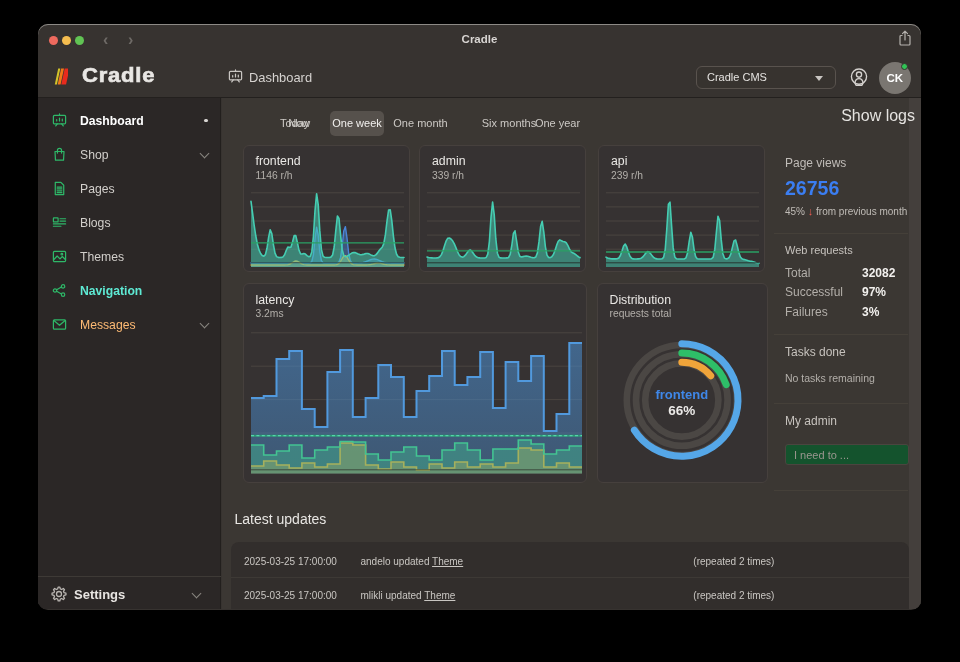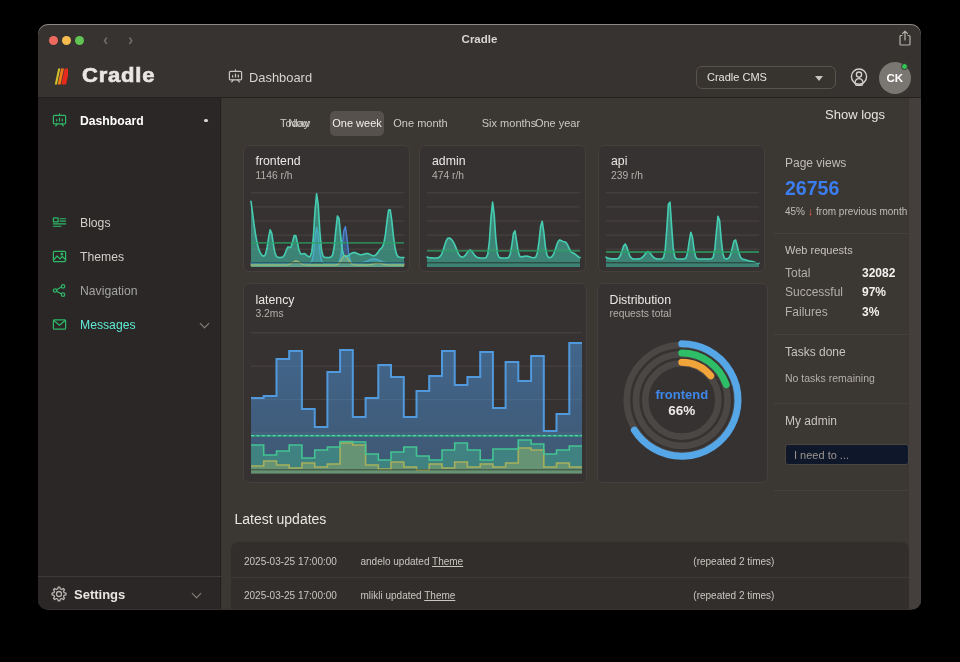--- a/index.html
+++ b/index.html
@@ -52,20 +52,35 @@
 <div class="div" style="left:0;top:73px;width:883px;background:#23201e"></div>
 <div class="abs" style="left:0;top:74px;width:183px;height:511px;background:#2b2726;border-right:1px solid #221f1d"></div>
 <div class="nav-it" style="top:80.3px">
 <div class="nav-ic"><svg width="15" height="15" viewBox="0 0 16 16" fill="none" stroke="#2eb868" stroke-width="1.3" stroke-linecap="round" stroke-linejoin="round">
           <rect x="1.5" y="2.5" width="13" height="9" rx="1.2"></rect>
           <path d="M4 13.8 5.6 11.5M12 13.8 10.4 11.5M8 1v1.5M5 8.5V7M8 8.5V5.5M11 8.5V6.5"></path>
         </svg></div>
 <div class="nav-tx" style="font-weight:bold;color:#ffffff">Dashboard</div>
 <div class="abs" style="left:166px;top:14.5px;width:3.5px;height:3.5px;border-radius:50%;background:#d8d5d2"></div>
 </div>
+<div class="nav-it" style="top:114.3px">
+<div class="nav-ic"><svg width="15" height="15" viewBox="0 0 16 16" fill="none" stroke="#2eb868" stroke-width="1.3" stroke-linecap="round" stroke-linejoin="round">
+          <path d="M3.2 4.8h9.6l-.5 9.2H3.7Z"></path>
+          <path d="M5.8 6.5V3.6a2.2 2.2 0 0 1 4.4 0v2.9"></path>
+        </svg></div>
+<div class="nav-tx" style="font-weight:normal;color:#d2cfcb">Shop</div>
+<div class="chev" style="left:163px;top:12px"></div>
+</div>
+<div class="nav-it" style="top:148.3px">
+<div class="nav-ic"><svg width="15" height="15" viewBox="0 0 16 16" fill="none" stroke="#2eb868" stroke-width="1.3" stroke-linecap="round" stroke-linejoin="round">
+          <path d="M3.5 1.5h6L12.5 4.5v10h-9Z"></path>
+          <path d="M5.5 6.5h5M5.5 8.5h5M5.5 10.5h5M5.5 12.5h5"></path>
+        </svg></div>
+<div class="nav-tx" style="font-weight:normal;color:#d2cfcb">Pages</div>
+</div>
 <div class="nav-it" style="top:216.3px">
 <div class="nav-ic"><svg width="15" height="15" viewBox="0 0 16 16" fill="none" stroke="#2eb868" stroke-width="1.3" stroke-linecap="round" stroke-linejoin="round">
           <rect x="1.5" y="2.5" width="13" height="11" rx="1.2"></rect>
           <path d="M1.8 11.5 5.5 7.5l3 3 2.5-2.5 3.2 3.2"></path>
           <circle cx="10.5" cy="5.5" r="0.9"></circle>
         </svg></div>
 <div class="nav-tx" style="font-weight:normal;color:#d2cfcb">Themes</div>
 </div>
 <div class="nav-it" style="top:182.3px">
 <div class="nav-ic"><svg width="15" height="15" viewBox="0 0 16 16" fill="none" stroke="#2eb868" stroke-width="1.3" stroke-linecap="round" stroke-linejoin="round">
@@ -74,46 +89,46 @@
         </svg></div>
 <div class="nav-tx" style="font-weight:normal;color:#d2cfcb">Blogs</div>
 </div>
 <div class="nav-it" style="top:250.3px">
 <div class="nav-ic"><svg width="15" height="15" viewBox="0 0 16 16" fill="none" stroke="#2eb868" stroke-width="1.3" stroke-linecap="round" stroke-linejoin="round">
           <circle cx="3.2" cy="8" r="1.8"></circle>
           <circle cx="11.8" cy="3.6" r="1.8"></circle>
           <circle cx="11.8" cy="12.4" r="1.8"></circle>
           <path d="M5 7.2 10 4.3M5 8.8l5 2.9"></path>
         </svg></div>
-<div class="nav-tx" style="font-weight:normal;color:#a3a3a3">Navigation</div>
+<div class="nav-tx" style="font-weight:bold;color:#5eead4">Navigation</div>
 </div>
 <div class="nav-it" style="top:284.3px">
 <div class="nav-ic"><svg width="15" height="15" viewBox="0 0 16 16" fill="none" stroke="#2eb868" stroke-width="1.3" stroke-linecap="round" stroke-linejoin="round">
           <rect x="1.5" y="3" width="13" height="10" rx="1"></rect>
           <path d="M2 3.8 8 8.8l6-5"></path>
         </svg></div>
-<div class="nav-tx" style="font-weight:normal;color:#5eead4">Messages</div>
+<div class="nav-tx" style="font-weight:normal;color:#fdba74">Messages</div>
 <div class="chev" style="left:163px;top:12px"></div>
 </div>
 <div class="div" style="left:0;top:552px;width:183px;background:#3e3a36"></div>
 <div class="abs" style="left:13px;top:562px"><svg width="16" height="16" viewBox="0 0 16 16" fill="none" stroke="#b9b5b1" stroke-width="1.3" stroke-linecap="round" stroke-linejoin="round">
         <path d="M14.95,7.15L14.95,8.85L13.04,9.29L12.48,10.65L13.51,12.31L12.31,13.51L10.65,12.48L9.29,13.04L8.85,14.95L7.15,14.95L6.71,13.04L5.35,12.48L3.69,13.51L2.49,12.31L3.52,10.65L2.96,9.29L1.05,8.85L1.05,7.15L2.96,6.71L3.52,5.35L2.49,3.69L3.69,2.49L5.35,3.52L6.71,2.96L7.15,1.05L8.85,1.05L9.29,2.96L10.65,3.52L12.31,2.49L13.51,3.69L12.48,5.35L13.04,6.71Z"></path>
         <circle cx="8" cy="8" r="2.5"></circle>
       </svg></div>
 <div class="abs" style="left:36px;top:563px;font-size:13px;font-weight:bold;color:#e8e5e2">Settings</div>
 <div class="chev" style="left:155px;top:566px"></div>
 <div class="abs" style="left:184px;top:74px;width:699px;height:511px;background:#3b3733"></div>
 <div class="abs" style="left:870.5px;top:74px;width:12.5px;height:511px;background:#443f3c"></div>
 <div class="abs" style="left:152.3px;top:92.5px;width:120px;text-align:right;font-size:11px;color:#ccc9c5">Now</div>
 <div class="abs" style="left:196.7px;top:92.5px;width:120px;text-align:center;font-size:11px;color:#ccc9c5">Today</div>
 <div class="abs" style="left:292px;top:87px;width:54px;height:25px;background:#56514c;border-radius:5px;text-align:center;line-height:25px;font-size:11px;color:#f2f0ee">One week</div>
 <div class="abs" style="left:322.5px;top:92.5px;width:120px;text-align:center;font-size:11px;color:#ccc9c5">One month</div>
 <div class="abs" style="left:411px;top:92.5px;width:120px;text-align:center;font-size:11px;color:#ccc9c5">Six months</div>
 <div class="abs" style="left:459.5px;top:92.5px;width:120px;text-align:center;font-size:11px;color:#ccc9c5">One year</div>
-<div class="abs" style="left:757px;top:83px;width:120px;text-align:center;font-size:13px;color:#e5e3e0">Show logs</div>
+<div class="abs" style="left:757px;top:83px;width:120px;text-align:right;font-size:16px;color:#e5e3e0">Show logs</div>
 <div class="card" style="left:204.5px;top:120.5px;width:167px;height:127px">
 <div class="ct">frontend</div>
       <div class="cs">1146 r/h</div>
 <svg class="abs" style="left:0;top:0" width="167" height="127" viewBox="0 0 167 127">
         <line x1="7.0" y1="46.8" x2="160.0" y2="46.8" stroke="#4a4540" stroke-width="1"></line>
         <line x1="7.0" y1="60.9" x2="160.0" y2="60.9" stroke="#4a4540" stroke-width="1"></line>
         <line x1="7.0" y1="75.0" x2="160.0" y2="75.0" stroke="#4a4540" stroke-width="1"></line>
         <line x1="7.0" y1="89.1" x2="160.0" y2="89.1" stroke="#4a4540" stroke-width="1"></line>
         <line x1="7.0" y1="103.2" x2="160.0" y2="103.2" stroke="#4a4540" stroke-width="1"></line>
         <path d="M7.0,117.0L8.6,117.0L10.2,117.0L11.8,117.0L13.4,117.0L15.0,117.0L16.6,117.0L18.2,117.0L19.8,117.0L21.4,117.0L23.0,117.0L24.6,117.0L26.2,117.0L27.8,117.0L29.4,117.0L31.0,117.0L32.6,117.0L34.2,117.0L35.8,117.0L37.4,117.0L39.0,117.0L40.6,117.0L42.2,117.0L43.8,117.0L45.4,117.0L47.0,117.0L48.6,117.0L50.2,117.0L51.8,117.0L53.4,117.0L55.0,117.0L56.6,117.0L58.2,117.0L59.8,117.0L61.4,117.0L63.0,117.0L64.6,117.0L66.2,116.9L67.8,115.5L69.4,108.8L71.0,93.2L72.6,81.2L74.2,89.0L75.8,105.6L77.4,114.6L79.0,116.7L80.6,117.0L82.2,117.0L83.8,117.0L85.4,117.0L87.0,117.0L88.6,117.0L90.2,117.0L91.8,117.0L93.4,116.9L95.0,115.9L96.6,111.4L98.2,99.8L99.8,84.9L101.4,80.6L103.0,92.0L104.6,106.6L106.2,114.4L107.8,116.6L109.4,117.0L111.0,117.0L112.6,117.0L114.2,116.9L115.8,116.8L117.4,116.7L119.0,116.4L120.6,116.0L122.2,115.5L123.8,114.8L125.4,114.1L127.0,113.5L128.6,113.1L130.2,113.0L131.8,113.2L133.4,113.7L135.0,114.3L136.6,115.0L138.2,115.6L139.8,116.1L141.4,116.5L143.0,116.7L144.6,116.9L146.2,116.9L147.8,117.0L149.4,117.0L151.0,117.0L152.6,117.0L154.2,117.0L155.8,117.0L157.4,117.0L159.0,117.0L160.0,117.0L160.0,121.0L7.0,121.0Z" fill="rgba(74,134,216,0.45)" stroke="none"></path>
@@ -121,21 +136,21 @@
         <path d="M7.0,119.0L8.6,119.0L10.2,119.0L11.8,119.0L13.4,119.0L15.0,119.0L16.6,119.0L18.2,119.0L19.8,119.0L21.4,119.0L23.0,119.0L24.6,119.0L26.2,119.0L27.8,119.0L29.4,119.0L31.0,119.0L32.6,119.0L34.2,119.0L35.8,119.0L37.4,119.0L39.0,119.0L40.6,119.0L42.2,118.9L43.8,118.7L45.4,118.3L47.0,117.5L48.6,116.5L50.2,115.5L51.8,115.0L53.4,115.3L55.0,116.2L56.6,117.3L58.2,118.1L59.8,118.6L61.4,118.9L63.0,119.0L64.6,119.0L66.2,119.0L67.8,119.0L69.4,119.0L71.0,119.0L72.6,119.0L74.2,119.0L75.8,119.0L77.4,119.0L79.0,119.0L80.6,119.0L82.2,119.0L83.8,119.0L85.4,119.0L87.0,119.0L88.6,119.0L90.2,119.0L91.8,118.9L93.4,118.5L95.0,117.4L96.6,115.3L98.2,112.5L99.8,110.2L101.4,109.6L103.0,111.2L104.6,114.0L106.2,116.5L107.8,118.0L109.4,118.7L111.0,118.9L112.6,119.0L114.2,119.0L115.8,119.0L117.4,119.0L119.0,119.0L120.6,119.0L122.2,119.0L123.8,118.9L125.4,118.7L127.0,118.5L128.6,118.1L130.2,117.7L131.8,117.3L133.4,117.0L135.0,117.1L136.6,117.3L138.2,117.8L139.8,118.2L141.4,118.6L143.0,118.8L144.6,118.9L146.2,119.0L147.8,119.0L149.4,119.0L151.0,119.0L152.6,119.0L154.2,119.0L155.8,119.0L157.4,119.0L159.0,119.0L160.0,119.0L160.0,121.0L7.0,121.0Z" fill="rgba(227,164,60,0.35)" stroke="none"></path>
         <path d="M7.0,119.0L8.6,119.0L10.2,119.0L11.8,119.0L13.4,119.0L15.0,119.0L16.6,119.0L18.2,119.0L19.8,119.0L21.4,119.0L23.0,119.0L24.6,119.0L26.2,119.0L27.8,119.0L29.4,119.0L31.0,119.0L32.6,119.0L34.2,119.0L35.8,119.0L37.4,119.0L39.0,119.0L40.6,119.0L42.2,118.9L43.8,118.7L45.4,118.3L47.0,117.5L48.6,116.5L50.2,115.5L51.8,115.0L53.4,115.3L55.0,116.2L56.6,117.3L58.2,118.1L59.8,118.6L61.4,118.9L63.0,119.0L64.6,119.0L66.2,119.0L67.8,119.0L69.4,119.0L71.0,119.0L72.6,119.0L74.2,119.0L75.8,119.0L77.4,119.0L79.0,119.0L80.6,119.0L82.2,119.0L83.8,119.0L85.4,119.0L87.0,119.0L88.6,119.0L90.2,119.0L91.8,118.9L93.4,118.5L95.0,117.4L96.6,115.3L98.2,112.5L99.8,110.2L101.4,109.6L103.0,111.2L104.6,114.0L106.2,116.5L107.8,118.0L109.4,118.7L111.0,118.9L112.6,119.0L114.2,119.0L115.8,119.0L117.4,119.0L119.0,119.0L120.6,119.0L122.2,119.0L123.8,118.9L125.4,118.7L127.0,118.5L128.6,118.1L130.2,117.7L131.8,117.3L133.4,117.0L135.0,117.1L136.6,117.3L138.2,117.8L139.8,118.2L141.4,118.6L143.0,118.8L144.6,118.9L146.2,119.0L147.8,119.0L149.4,119.0L151.0,119.0L152.6,119.0L154.2,119.0L155.8,119.0L157.4,119.0L159.0,119.0L160.0,119.0" fill="none" stroke="#e3a43c" stroke-width="1.4" stroke-linejoin="round" stroke-linecap="round"></path>
         <path d="M7.0,55.4L8.6,67.4L10.2,79.5L11.8,90.0L13.4,98.2L15.0,103.9L16.6,107.5L18.2,109.5L19.8,110.2L21.4,108.6L23.0,102.3L24.6,91.4L26.2,83.7L27.8,87.5L29.4,98.6L31.0,107.1L32.6,110.6L34.2,111.4L35.8,111.5L37.4,111.4L39.0,110.9L40.6,108.7L42.2,104.5L43.8,101.1L45.4,101.4L47.0,101.1L48.6,95.8L50.2,89.5L51.8,89.6L53.4,96.6L55.0,104.3L56.6,107.9L58.2,108.0L59.8,107.5L61.4,108.1L63.0,109.6L64.6,110.7L66.2,110.4L67.8,105.9L69.4,90.8L71.0,64.9L72.6,47.7L74.2,58.6L75.8,84.9L77.4,103.4L79.0,110.0L80.6,111.3L82.2,111.5L83.8,111.5L85.4,111.5L87.0,111.1L88.6,109.0L90.2,101.0L91.8,84.7L93.4,70.0L95.0,72.5L96.6,89.2L98.2,103.7L99.8,109.6L101.4,110.7L103.0,110.2L104.6,109.3L106.2,108.2L107.8,107.1L109.4,106.5L111.0,106.6L112.6,107.2L114.2,108.0L115.8,108.6L117.4,108.7L119.0,108.4L120.6,107.9L122.2,107.5L123.8,107.5L125.4,108.1L127.0,108.9L128.6,109.6L130.2,109.7L131.8,108.9L133.4,107.1L135.0,104.7L136.6,102.9L138.2,101.3L139.8,97.6L141.4,88.7L143.0,75.2L144.6,64.1L146.2,63.7L147.8,74.7L149.4,90.0L151.0,102.0L152.6,108.3L154.2,110.7L155.8,111.3L157.4,111.5L159.0,111.5L160.0,111.5L160.0,121.0L7.0,121.0Z" fill="rgba(69,205,178,0.52)" stroke="none"></path>
         <path d="M7.0,55.4L8.6,67.4L10.2,79.5L11.8,90.0L13.4,98.2L15.0,103.9L16.6,107.5L18.2,109.5L19.8,110.2L21.4,108.6L23.0,102.3L24.6,91.4L26.2,83.7L27.8,87.5L29.4,98.6L31.0,107.1L32.6,110.6L34.2,111.4L35.8,111.5L37.4,111.4L39.0,110.9L40.6,108.7L42.2,104.5L43.8,101.1L45.4,101.4L47.0,101.1L48.6,95.8L50.2,89.5L51.8,89.6L53.4,96.6L55.0,104.3L56.6,107.9L58.2,108.0L59.8,107.5L61.4,108.1L63.0,109.6L64.6,110.7L66.2,110.4L67.8,105.9L69.4,90.8L71.0,64.9L72.6,47.7L74.2,58.6L75.8,84.9L77.4,103.4L79.0,110.0L80.6,111.3L82.2,111.5L83.8,111.5L85.4,111.5L87.0,111.1L88.6,109.0L90.2,101.0L91.8,84.7L93.4,70.0L95.0,72.5L96.6,89.2L98.2,103.7L99.8,109.6L101.4,110.7L103.0,110.2L104.6,109.3L106.2,108.2L107.8,107.1L109.4,106.5L111.0,106.6L112.6,107.2L114.2,108.0L115.8,108.6L117.4,108.7L119.0,108.4L120.6,107.9L122.2,107.5L123.8,107.5L125.4,108.1L127.0,108.9L128.6,109.6L130.2,109.7L131.8,108.9L133.4,107.1L135.0,104.7L136.6,102.9L138.2,101.3L139.8,97.6L141.4,88.7L143.0,75.2L144.6,64.1L146.2,63.7L147.8,74.7L149.4,90.0L151.0,102.0L152.6,108.3L154.2,110.7L155.8,111.3L157.4,111.5L159.0,111.5L160.0,111.5" fill="none" stroke="#45cdb2" stroke-width="1.6" stroke-linejoin="round" stroke-linecap="round"></path>
         <line x1="7.0" y1="116.8" x2="160.0" y2="116.8" stroke="rgba(32,29,27,0.75)" stroke-width="1"></line>
         <line x1="7.0" y1="96.8" x2="160.0" y2="96.8" stroke="#2aa065" stroke-width="1.3"></line>
       </svg>
 </div>
 <div class="card" style="left:381.0px;top:120.5px;width:167px;height:127px">
 <div class="ct">admin</div>
-      <div class="cs">474 r/h</div>
+      <div class="cs">339 r/h</div>
 <svg class="abs" style="left:0;top:0" width="167" height="127" viewBox="0 0 167 127">
         <line x1="7.0" y1="46.8" x2="160.0" y2="46.8" stroke="#4a4540" stroke-width="1"></line>
         <line x1="7.0" y1="60.9" x2="160.0" y2="60.9" stroke="#4a4540" stroke-width="1"></line>
         <line x1="7.0" y1="75.0" x2="160.0" y2="75.0" stroke="#4a4540" stroke-width="1"></line>
         <line x1="7.0" y1="89.1" x2="160.0" y2="89.1" stroke="#4a4540" stroke-width="1"></line>
         <line x1="7.0" y1="103.2" x2="160.0" y2="103.2" stroke="#4a4540" stroke-width="1"></line>
         <path d="M7.0,111.0L8.6,111.5L10.2,111.8L11.8,111.9L13.4,112.0L15.0,112.0L16.6,111.9L18.2,111.7L19.8,110.8L21.4,108.6L23.0,104.7L24.6,99.5L26.2,94.8L27.8,92.2L29.4,92.0L31.0,93.0L32.6,94.8L34.2,97.6L35.8,101.4L37.4,105.5L39.0,108.7L40.6,110.5L42.2,111.1L43.8,110.7L45.4,109.2L47.0,106.9L48.6,104.7L50.2,104.0L51.8,105.2L53.4,107.5L55.0,109.7L56.6,111.1L58.2,111.7L59.8,111.9L61.4,112.0L63.0,112.0L64.6,112.0L66.2,111.5L67.8,108.1L69.4,95.3L71.0,71.4L72.6,56.1L74.2,68.4L75.8,92.7L77.4,107.2L79.0,111.3L80.6,111.9L82.2,112.0L83.8,112.0L85.4,112.0L87.0,111.9L88.6,111.4L90.2,108.4L91.8,99.5L93.4,87.5L95.0,84.8L96.6,94.8L98.2,105.7L99.8,110.3L101.4,111.0L103.0,110.6L104.6,110.2L106.2,110.0L107.8,110.2L109.4,110.7L111.0,111.3L112.6,111.6L114.2,111.8L115.8,111.0L117.4,106.9L119.0,95.7L120.6,80.6L122.2,75.3L123.8,86.0L125.4,100.8L127.0,109.1L128.6,111.5L130.2,111.6L131.8,110.7L133.4,108.5L135.0,104.5L136.6,99.4L138.2,95.3L139.8,93.9L141.4,94.7L143.0,95.5L144.6,95.8L146.2,96.7L147.8,99.3L149.4,102.9L151.0,105.6L152.6,106.8L154.2,107.5L155.8,108.6L157.4,110.0L159.0,111.2L160.0,111.6L160.0,121.0L7.0,121.0Z" fill="rgba(69,205,178,0.52)" stroke="none"></path>
         <path d="M7.0,111.0L8.6,111.5L10.2,111.8L11.8,111.9L13.4,112.0L15.0,112.0L16.6,111.9L18.2,111.7L19.8,110.8L21.4,108.6L23.0,104.7L24.6,99.5L26.2,94.8L27.8,92.2L29.4,92.0L31.0,93.0L32.6,94.8L34.2,97.6L35.8,101.4L37.4,105.5L39.0,108.7L40.6,110.5L42.2,111.1L43.8,110.7L45.4,109.2L47.0,106.9L48.6,104.7L50.2,104.0L51.8,105.2L53.4,107.5L55.0,109.7L56.6,111.1L58.2,111.7L59.8,111.9L61.4,112.0L63.0,112.0L64.6,112.0L66.2,111.5L67.8,108.1L69.4,95.3L71.0,71.4L72.6,56.1L74.2,68.4L75.8,92.7L77.4,107.2L79.0,111.3L80.6,111.9L82.2,112.0L83.8,112.0L85.4,112.0L87.0,111.9L88.6,111.4L90.2,108.4L91.8,99.5L93.4,87.5L95.0,84.8L96.6,94.8L98.2,105.7L99.8,110.3L101.4,111.0L103.0,110.6L104.6,110.2L106.2,110.0L107.8,110.2L109.4,110.7L111.0,111.3L112.6,111.6L114.2,111.8L115.8,111.0L117.4,106.9L119.0,95.7L120.6,80.6L122.2,75.3L123.8,86.0L125.4,100.8L127.0,109.1L128.6,111.5L130.2,111.6L131.8,110.7L133.4,108.5L135.0,104.5L136.6,99.4L138.2,95.3L139.8,93.9L141.4,94.7L143.0,95.5L144.6,95.8L146.2,96.7L147.8,99.3L149.4,102.9L151.0,105.6L152.6,106.8L154.2,107.5L155.8,108.6L157.4,110.0L159.0,111.2L160.0,111.6" fill="none" stroke="#45cdb2" stroke-width="1.6" stroke-linejoin="round" stroke-linecap="round"></path>
         <line x1="7.0" y1="116.8" x2="160.0" y2="116.8" stroke="rgba(32,29,27,0.75)" stroke-width="1"></line>
         <line x1="7.0" y1="104.8" x2="160.0" y2="104.8" stroke="#2aa065" stroke-width="1.3"></line>
@@ -204,21 +219,21 @@
 <div class="abs" style="left:824px;top:241.5px;font-size:12px;font-weight:bold;color:#f2f0ee">32082</div>
 <div class="abs" style="left:747px;top:261px;font-size:12px;color:#b3afaa">Successful</div>
 <div class="abs" style="left:824px;top:261px;font-size:12px;font-weight:bold;color:#f2f0ee">97%</div>
 <div class="abs" style="left:747px;top:280.5px;font-size:12px;color:#b3afaa">Failures</div>
 <div class="abs" style="left:824px;top:280.5px;font-size:12px;font-weight:bold;color:#f2f0ee">3%</div>
 <div class="div" style="left:736px;top:309.5px;width:134px"></div>
 <div class="abs" style="left:747px;top:321px;font-size:12px;color:#c6c2bd">Tasks done</div>
 <div class="abs" style="left:747px;top:347.5px;font-size:10.5px;color:#b3afaa">No tasks remaining</div>
 <div class="div" style="left:736px;top:378.8px;width:134px"></div>
 <div class="abs" style="left:747px;top:390px;font-size:12px;color:#c6c2bd">My admin</div>
-<div class="abs" style="left:747px;top:420px;width:124px;height:21px;background:#0f172a;border:1px solid #4a453f;border-radius:3px">
+<div class="abs" style="left:747px;top:420px;width:124px;height:21px;background:#14532d;border:1px solid #4a453f;border-radius:3px">
       <div class="abs" style="left:8px;top:4px;font-size:11px;color:#9a968f">I need to ...</div>
     </div>
 <div class="div" style="left:736px;top:466px;width:134px"></div>
 <div class="abs" style="left:196.5px;top:487px;font-size:14px;color:#e8e6e3">Latest updates</div>
 <div class="abs" style="left:192.5px;top:517.5px;width:678px;height:67.5px;background:#322e2c;border-radius:8px 8px 0 0">
 <div class="abs" style="left:13.5px;top:14px;font-size:10px;color:#c9c6c2">2025-03-25 17:00:00</div>
 <div class="abs" style="left:130px;top:14px;font-size:10px;color:#c9c6c2">andelo updated <span style="text-decoration:underline">Theme</span></div>
 <div class="abs" style="left:462.8px;top:14px;font-size:10px;color:#c9c6c2">(repeated 2 times)</div>
 <div class="div" style="left:0;top:35.5px;width:678px;background:#3d3935"></div>
 <div class="abs" style="left:13.5px;top:48.5px;font-size:10px;color:#c9c6c2">2025-03-25 17:00:00</div>

